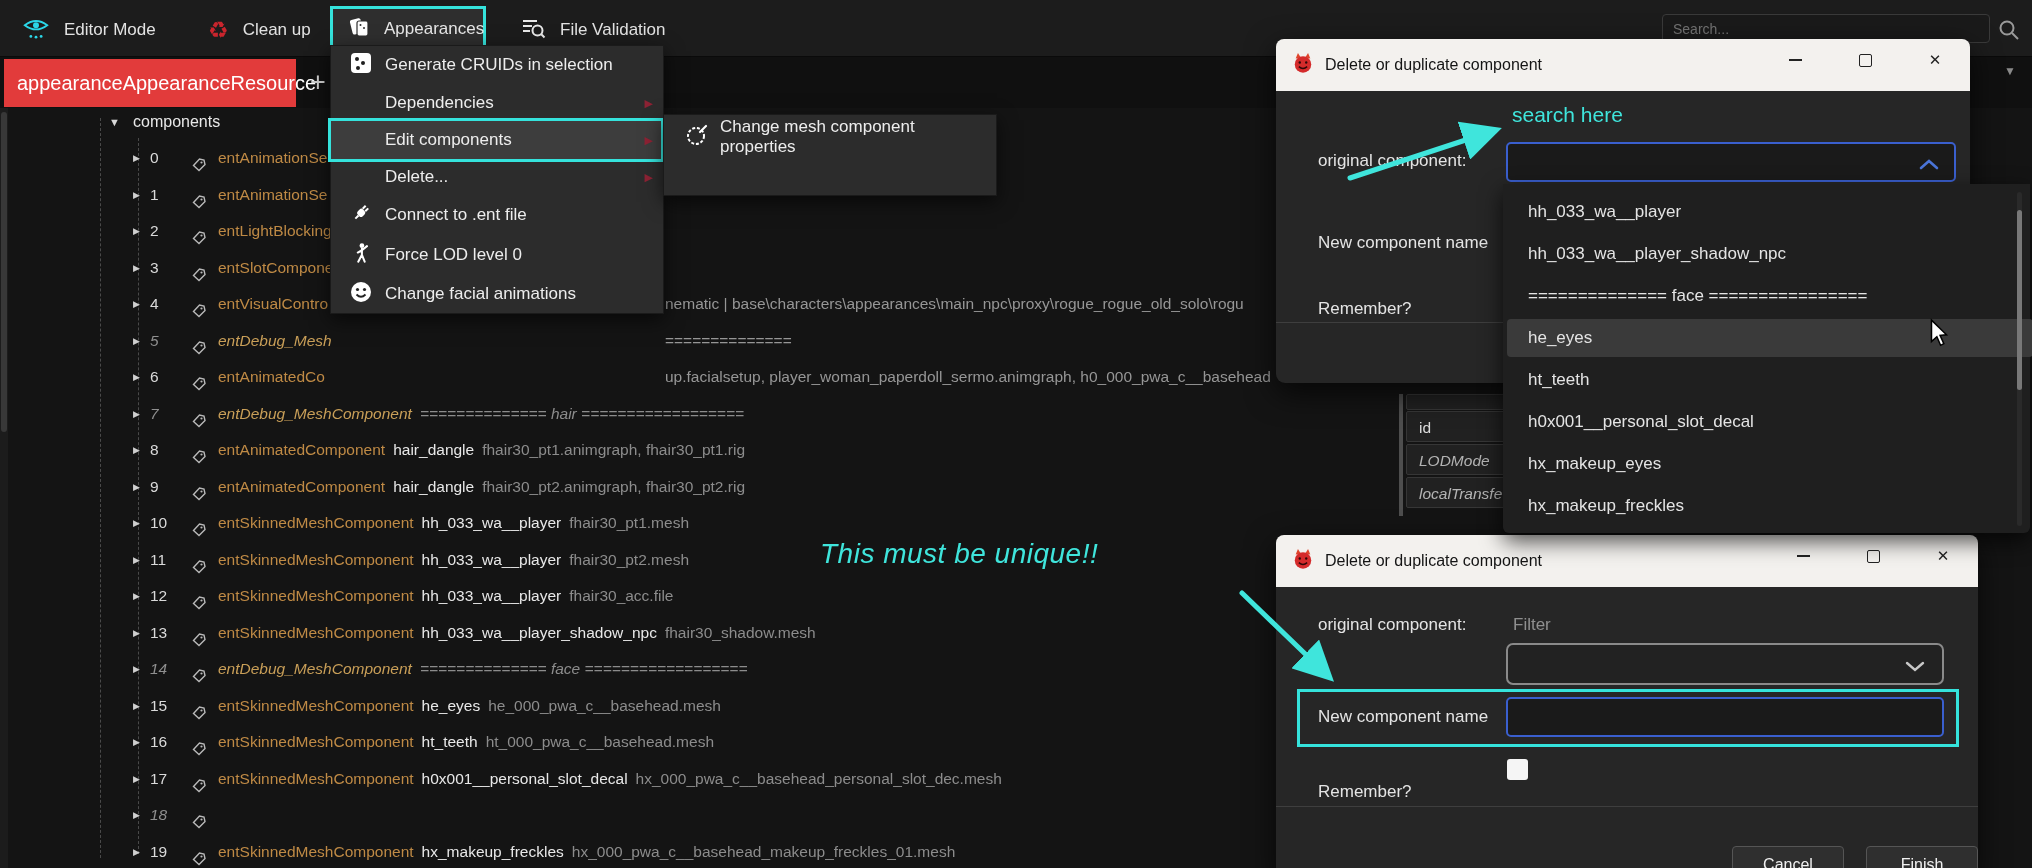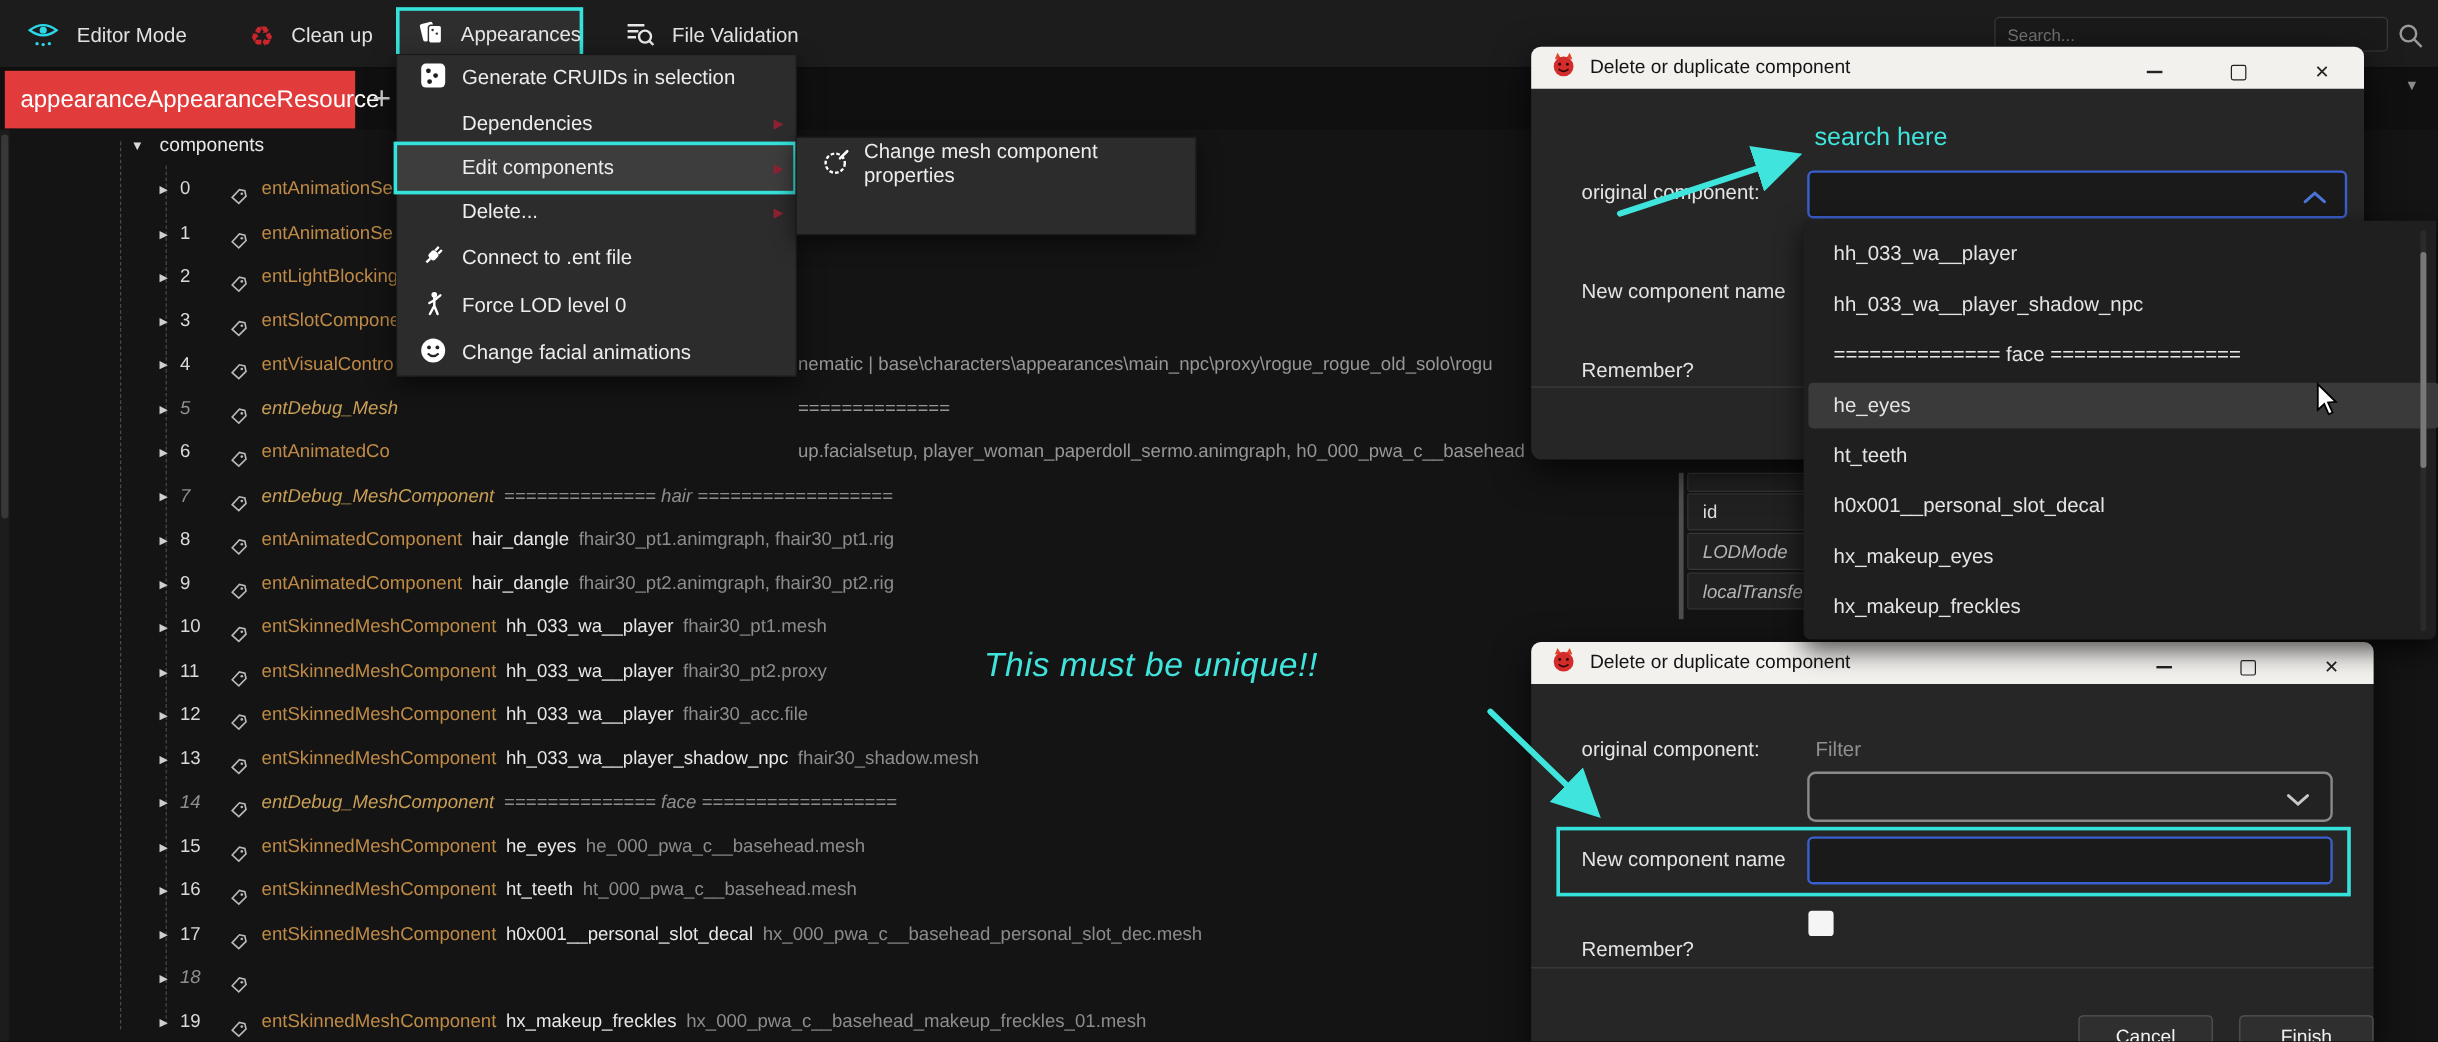--- a/index.html
+++ b/index.html
@@ -60,21 +60,21 @@
   .smi .mlabel{position:absolute;left:56px;}
   .smi-hl{outline:3px solid #35e3dc;background:#373737;z-index:2;}
   
   .pg{z-index:5;}
   .pg-split{left:1399px;top:394px;width:4px;height:122px;background:#4e4e4e;}
   .pg-cell{left:1406px;width:108px;height:31px;background:#212121;border:1px solid #363636;border-radius:2px;
         line-height:31px;padding-left:12px;box-sizing:border-box;font-size:15.5px;color:#dcdcdc;}
   .pg-cell.it{font-style:italic;color:#b4b4b4;}
   
   .dlg{background:#262626;border-radius:9px;box-shadow:0 10px 30px rgba(0,0,0,.7);z-index:60;}
-  .dlg-title{position:absolute;left:0;top:0;width:100%;height:35px;background:#f3f1ee;border-radius:8px 8px 0 0;
+  .dlg-title{position:absolute;left:0;top:0;width:100%;height:52px;background:#f3f1ee;border-radius:8px 8px 0 0;
         display:flex;align-items:center;box-sizing:border-box;padding-left:16px;gap:11px;}
   .dlg-title .ttxt{color:#141414;font-size:16px;}
   .winbtns{position:absolute;top:0;right:0;height:42px;display:flex;}
   .winbtn{width:70px;height:42px;display:flex;align-items:center;justify-content:center;color:#222;}
   .wmin{width:13px;height:2px;background:#222;}
   .wmax{width:11px;height:11px;border:1.5px solid #222;border-radius:2px;}
   .wclose{font-size:15px;}
   .dlg-label{position:absolute;left:42px;font-size:17px;color:#e4e4e4;}
   .combo{position:absolute;background:#1a1a1a;border-radius:5px;box-sizing:border-box;}
   .combo-blue{border:2px solid #3a5fce;}
@@ -287,21 +287,21 @@
           </svg></span>
         <span class="ttext"><span class="tt">entSkinnedMeshComponent</span><span class="tm">hh_033_wa__player</span><span class="tp">fhair30_pt1.mesh</span></span>
         <span class="tf"></span>
       </div>
     <div class="trow">
         <span class="tw">▶</span>
         <span class="tn">11</span>
         <span class="tico"><svg width="16" height="16">
             <use href="#ic-tag"></use>
           </svg></span>
-        <span class="ttext"><span class="tt">entSkinnedMeshComponent</span><span class="tm">hh_033_wa__player</span><span class="tp">fhair30_pt2.proxy</span></span>
+        <span class="ttext"><span class="tt">entSkinnedMeshComponent</span><span class="tm">hh_033_wa__player</span><span class="tp">fhair30_pt2.mesh</span></span>
         <span class="tf"></span>
       </div>
     <div class="trow">
         <span class="tw">▶</span>
         <span class="tn">12</span>
         <span class="tico"><svg width="16" height="16">
             <use href="#ic-tag"></use>
           </svg></span>
         <span class="ttext"><span class="tt">entSkinnedMeshComponent</span><span class="tm">hh_033_wa__player</span><span class="tp">fhair30_acc.file</span></span>
         <span class="tf"></span>

